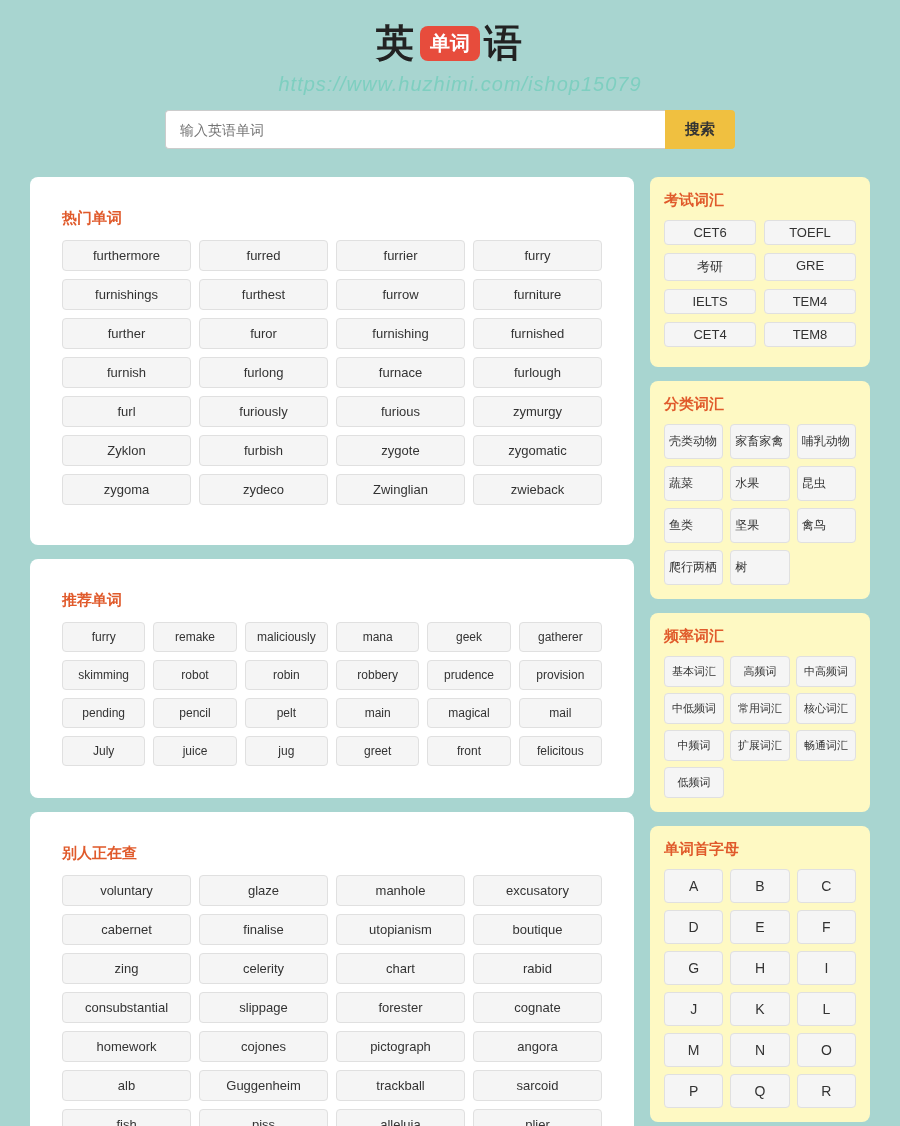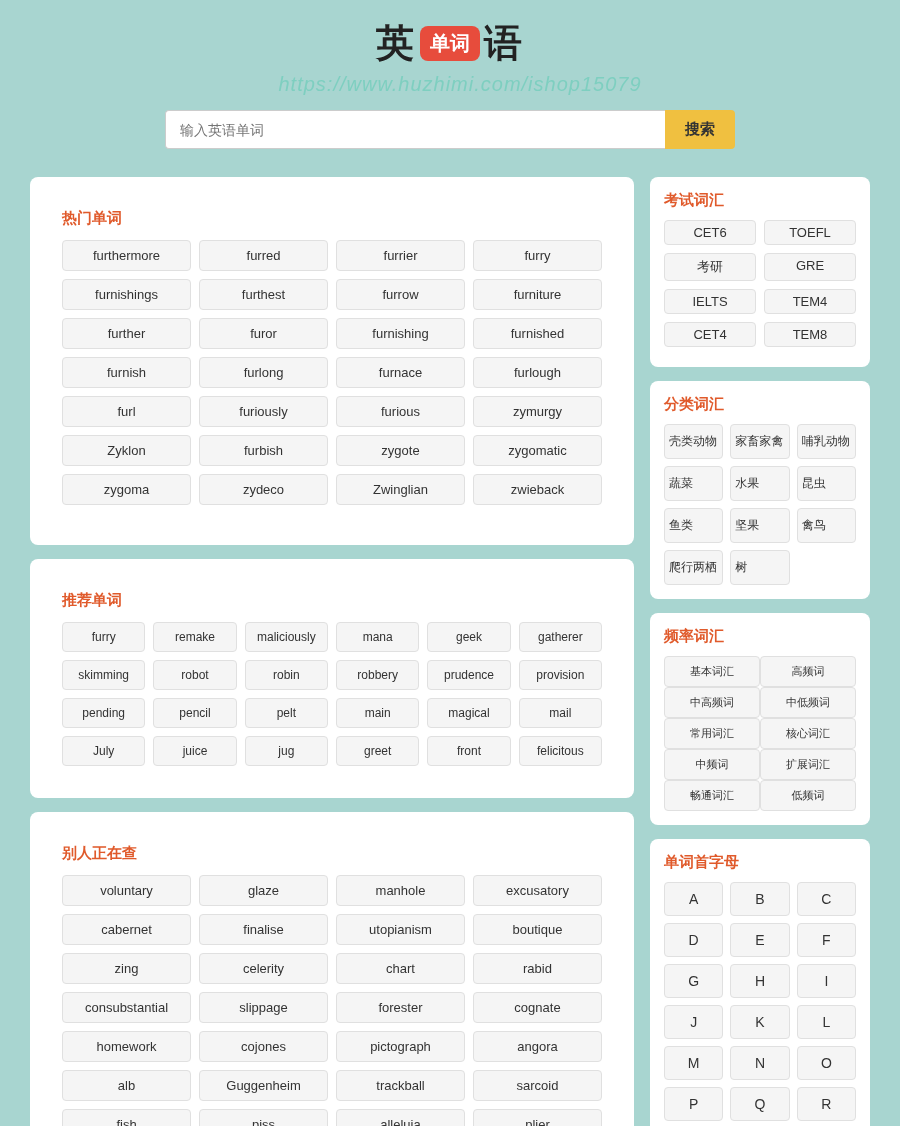--- a/index.html
+++ b/index.html
@@ -123,21 +123,21 @@
       border-radius: 4px;
       padding: 7px 4px;
       text-align: center;
       font-size: 12px;
       cursor: pointer;
       color: #333;
     }
 
     
     .right-card {
-      background: #ffffff;
+      background: #fef9c3;
       border-radius: 8px;
       padding: 14px;
       margin-bottom: 14px;
     }
     .right-section-title {
       color: #e05a2b;
       font-size: 15px;
       font-weight: bold;
       margin-bottom: 10px;
     }
@@ -166,22 +166,22 @@
       background: #f5f5f5;
       border: 1px solid #e0e0e0;
       border-radius: 4px;
       padding: 8px 4px;
       font-size: 12px;
       cursor: pointer;
       color: #333;
     }
     .freq-grid {
       display: grid;
-      grid-template-columns: 1fr 1fr;
-      gap: 0;
+      grid-template-columns: 1fr 1fr 1fr;
+      gap: 6px;
     }
     .freq-btn {
       background: #f5f5f5;
       border: 1px solid #e0e0e0;
       border-radius: 4px;
       padding: 7px 2px;
       text-align: center;
       font-size: 11px;
       cursor: pointer;
       color: #333;

